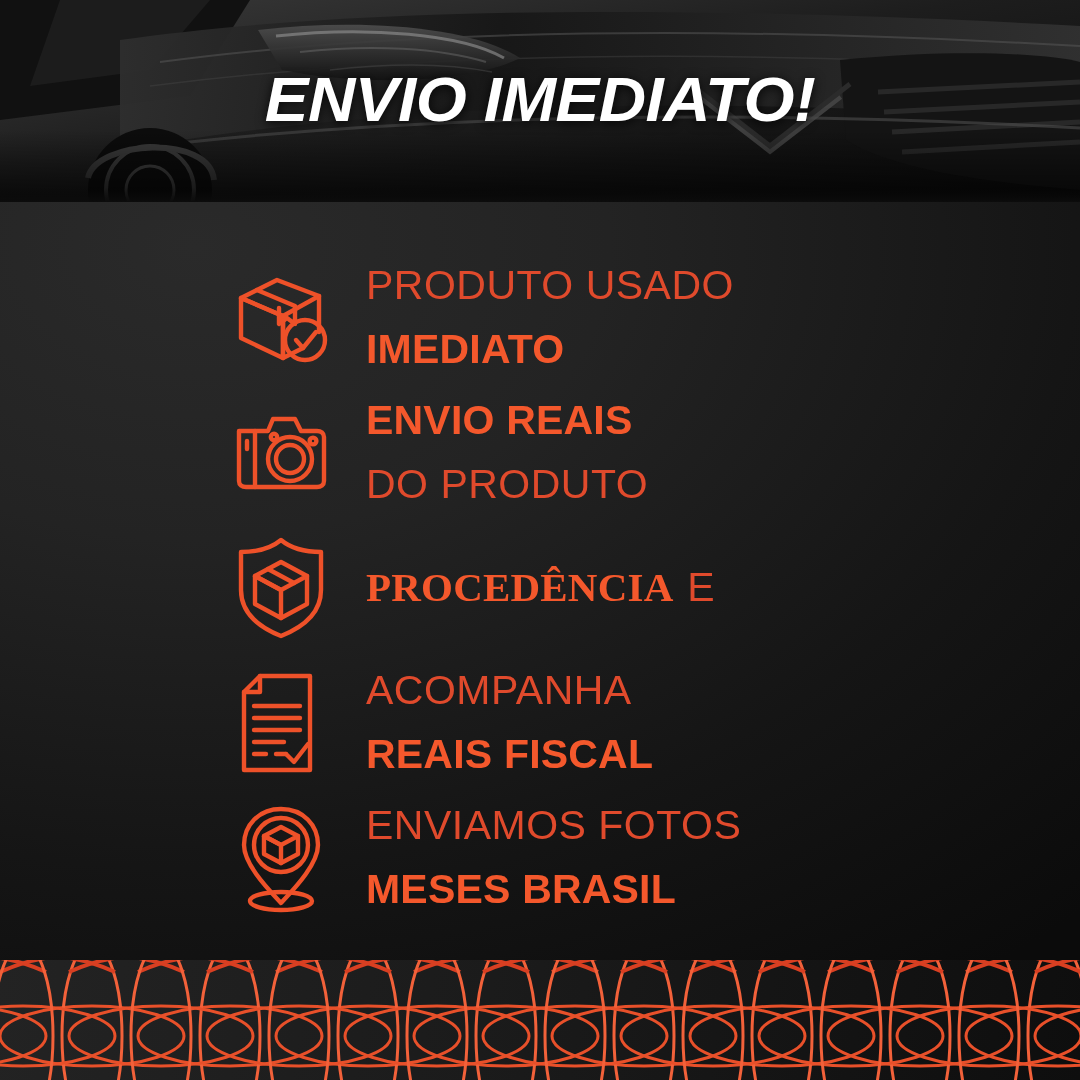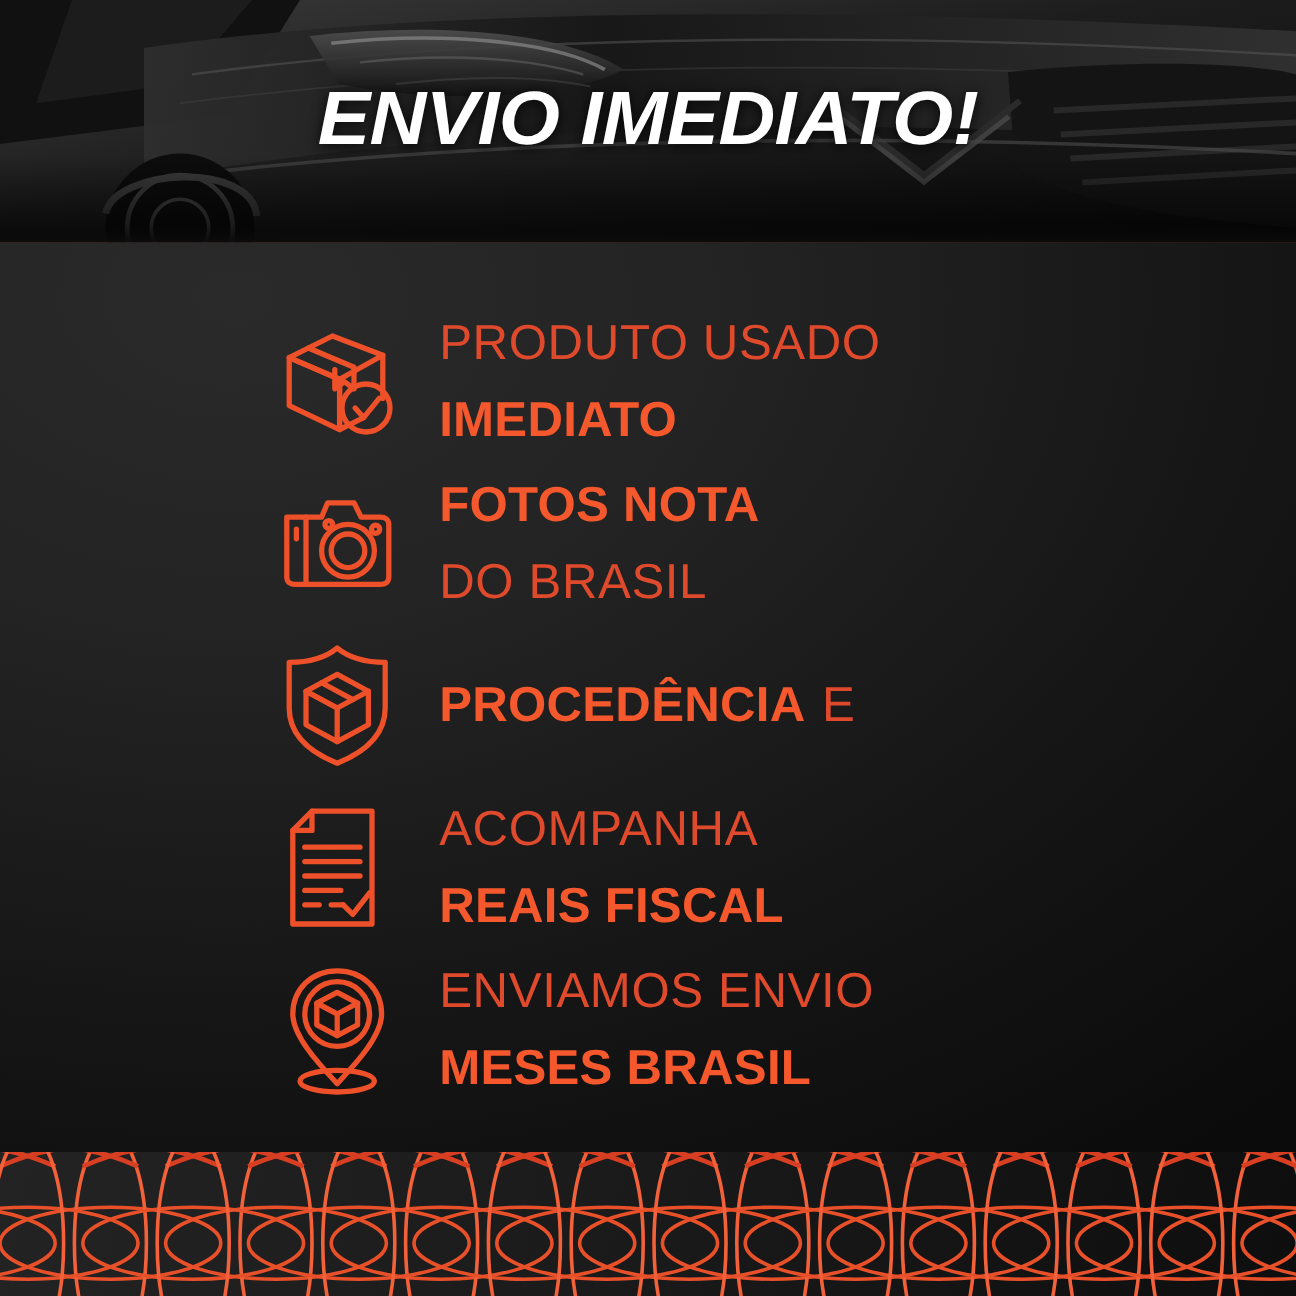--- a/index.html
+++ b/index.html
@@ -18,21 +18,21 @@
     overflow:hidden;
     background:#1b1b1b;
   }
 
   
   #header {
     position:absolute;
     top:0; left:0;
     width:1080px; height:202px;
     overflow:hidden;
-    background:#c2410c;
+    background:#0c4a6e;
   }
   .car-art { position:absolute; inset:0; }
   .car-art svg { display:block; width:1080px; height:202px; }
 
   #header-title {
     position:absolute;
     left:0; right:0;
     top:62px;
     text-align:center;
     color:#ffffff;
@@ -83,21 +83,21 @@
     gap:15px;
   }
   .f-line {
     font-size:41px;
     line-height:49px;
     letter-spacing:0.5px;
     white-space:nowrap;
   }
   .thin  { color:#e04a2c; font-weight:normal; }
   .bold  { color:#f4582c; font-weight:bold; letter-spacing:0.2px; }
-  .mixed .bold { margin-right:2px; }
+  .mixed .bold { margin-right:2px;font-family:Liberation Serif, serif; }
 
   
   #pattern {
     position:absolute;
     left:0; bottom:0;
     width:1080px; height:120px;
     overflow:hidden;
     background:linear-gradient(100deg,#232323 0%,#1b1b1b 45%,#0e0e0e 100%);
   }
   #pattern svg { display:block; }
@@ -195,22 +195,22 @@
             <path d="M10 26 L10 76 C10 80 13 82 17 82 L88 82 C92 82 95 80 95 76 L95 32 C95 28 92 26 88 26 L72 26 L66 14 L44 14 L39 26 Z"></path>
             <path d="M26 26 L26 82"></path>
             <path d="M18 36 L18 44"></path>
             <circle cx="61" cy="54" r="22"></circle>
             <circle cx="61" cy="54" r="14"></circle>
             <circle cx="45" cy="32" r="3.2"></circle>
             <circle cx="84" cy="36" r="3.4"></circle>
           </svg>
         </div>
         <div class="f-text">
-          <div class="f-line bold">FOTOS NOTA</div>
-          <div class="f-line thin">DO BRASIL</div>
+          <div class="f-line bold">ENVIO REAIS</div>
+          <div class="f-line thin">DO PRODUTO</div>
         </div>
       </div>
 
       <div class="feature">
         <div class="f-icon">
           <svg width="100" height="108" viewBox="0 0 100 108" fill="none" stroke="#ee5129" stroke-width="4.4" stroke-linecap="round" stroke-linejoin="round">
             <path d="M50 6 C38 16 22 18 10 18 L10 56 C10 80 30 94 50 102 C70 94 90 80 90 56 L90 18 C78 18 62 16 50 6 Z"></path>
             <path d="M50 28 L76 42 L50 56 L24 42 Z"></path>
             <path d="M24 42 L24 70 L50 84 L50 56 Z"></path>
             <path d="M76 42 L76 70 L50 84"></path>
@@ -247,21 +247,21 @@
           <svg width="98" height="110" viewBox="0 0 98 110" fill="none" stroke="#ee5129" stroke-width="4.4" stroke-linecap="round" stroke-linejoin="round">
             <path d="M49 6 C27 6 12 22 12 42 C12 62 38 88 49 100 C60 88 86 62 86 42 C86 22 71 6 49 6 Z"></path>
             <circle cx="49" cy="42" r="27"></circle>
             <path d="M49 24 L66 33 L49 42 L32 33 Z"></path>
             <path d="M32 33 L32 51 L49 60 L49 42 Z"></path>
             <path d="M66 33 L66 51 L49 60"></path>
             <ellipse cx="49" cy="98" rx="31" ry="9"></ellipse>
           </svg>
         </div>
         <div class="f-text">
-          <div class="f-line thin">ENVIAMOS ENVIO</div>
+          <div class="f-line thin">ENVIAMOS FOTOS</div>
           <div class="f-line bold">MESES BRASIL</div>
         </div>
       </div>
 
     </div>
   </div>
 
   <div id="pattern">
     <svg width="1080" height="120" viewBox="0 0 1080 120" aria-hidden="true">
       <defs>

